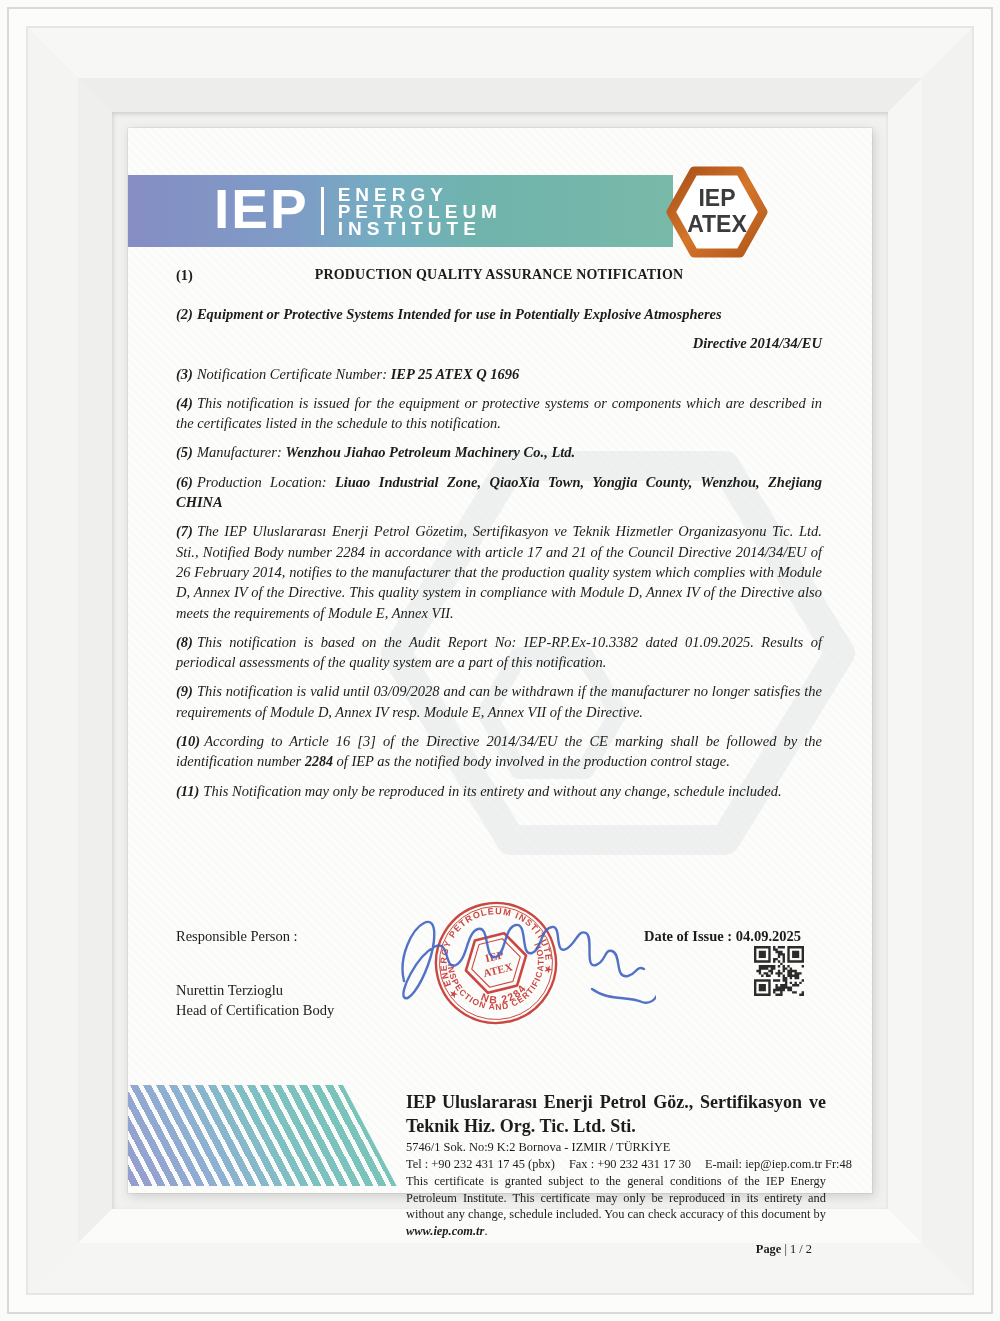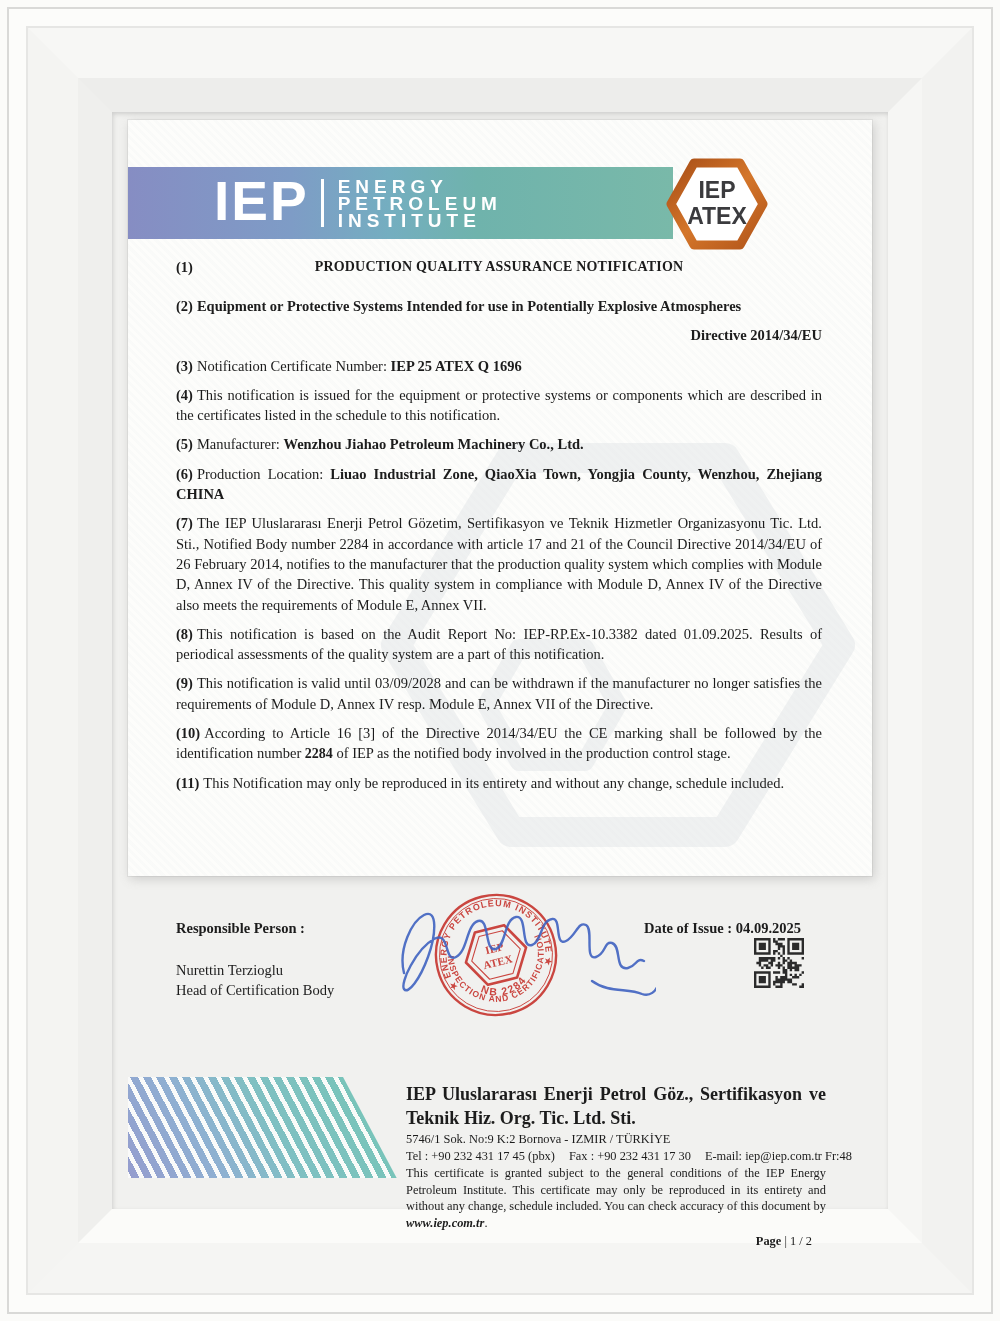--- a/index.html
+++ b/index.html
@@ -6,47 +6,47 @@
   body{width:1000px;height:1321px;background:#ffffff;font-family:"Liberation Serif","DejaVu Serif",serif;}
   .photo{position:relative;width:1000px;height:1321px;background:#fbfbf9;overflow:hidden;}
   
   .f-line1{position:absolute;inset:7px;border:2px solid #d9d9d7;pointer-events:none;}
   .f-face1{position:absolute;inset:9px;border:17px solid #fcfcfa;pointer-events:none;}
   .f-line2{position:absolute;inset:26px;border:2px solid #e6e6e4;pointer-events:none;}
   .f-face2{position:absolute;inset:28px;border:50px solid;border-color:#f7f7f5 #f2f2f0 #f5f5f3 #f4f4f2;pointer-events:none;}
   .f-bevel{position:absolute;inset:78px;border:34px solid;border-color:#ededeb #f6f6f4 #fbfbf9 #efefed;pointer-events:none;}
   .f-mat{position:absolute;inset:112px;background:#f1f1ef;box-shadow:inset 1px 2px 4px rgba(140,140,140,.35);pointer-events:none;}
   
-  .paper{position:absolute;left:128px;top:120px;width:744px;height:756px;background:#fdfdfb;
+  .paper{position:absolute;left:128px;top:128px;width:744px;height:1065px;background:#fdfdfb;
          background-image:repeating-linear-gradient(45deg,rgba(205,215,220,.07) 0 3px,transparent 3px 6px);
          box-shadow:0 0 0 1px rgba(0,0,0,.05),2px 3px 10px rgba(110,110,110,.28);color:#1c1c1c;}
   .wm{position:absolute;left:250px;top:320px;opacity:.5;pointer-events:none;}
   
   .band{position:absolute;left:0;top:47px;width:545px;height:72px;
         background:linear-gradient(90deg,#868dc3 0%,#7e9cc6 30%,#74aec0 48%,#6fb3ac 64%,#79b9a9 100%);
         display:flex;align-items:center;font-family:"Liberation Sans","DejaVu Sans",sans-serif;color:#ffffff;}
   .band-iep{font-size:55px;font-weight:bold;letter-spacing:2px;margin-left:86px;line-height:1;transform:translateY(-2px);}
   .band-sep{width:3px;height:48px;background:#ffffff;margin:0 14px 0 12px;}
   .band-org{font-size:19px;font-weight:bold;letter-spacing:5px;line-height:17px;}
   .badge{position:absolute;left:536px;top:34px;}
   
   .title-row{position:absolute;left:48px;right:50px;top:137px;text-align:center;}
   .t-num{position:absolute;left:0;top:2px;font-weight:bold;font-size:14.5px;}
   .t-text{font-weight:bold;font-size:14px;letter-spacing:.2px;}
   
-  .content{position:absolute;left:48px;right:50px;top:176px;font-size:14.5px;line-height:1.4;text-align:justify;}
+  .content{position:absolute;left:48px;right:50px;top:176px;font-size:14.5px;line-height:1.4;text-align:justify;font-style:italic;}
   .content p{margin:0 0 9px;}
   .cnum{font-weight:bold;margin-right:4px;}
   .bold{font-weight:bold;}
   .c2{font-weight:bold;text-align:left;}
   .directive{text-align:right;font-weight:bold;margin-bottom:10px !important;}
   .bignum{font-weight:bold;font-size:14px;}
   
   .resp{position:absolute;left:48px;top:800px;font-size:14.5px;}
-  .resp .lbl{font-weight:bold;margin-bottom:24px;}
+  .resp .lbl{font-weight:normal;margin-bottom:36px;}
   .resp .nm{line-height:1.35;}
   .dateblock{position:absolute;left:516px;top:800px;font-size:14.5px;font-weight:bold;white-space:nowrap;}
   .qr{position:absolute;left:626px;top:818px;width:50px;height:50px;}
   .stampwrap{position:absolute;left:228px;top:740px;}
   
   .stripes-clip{position:absolute;left:0;top:957px;width:290px;height:101px;overflow:hidden;}
   .stripes{position:absolute;left:-55px;top:0;width:270px;height:101px;transform:skewX(28deg);transform-origin:top left;
      background:
        repeating-linear-gradient(90deg,rgba(253,253,251,.97) 0 5px,transparent 5px 13px),
        linear-gradient(90deg,#959cce 0%,#8fb0d2 35%,#7fc0c2 65%,#79c4ba 100%);}

